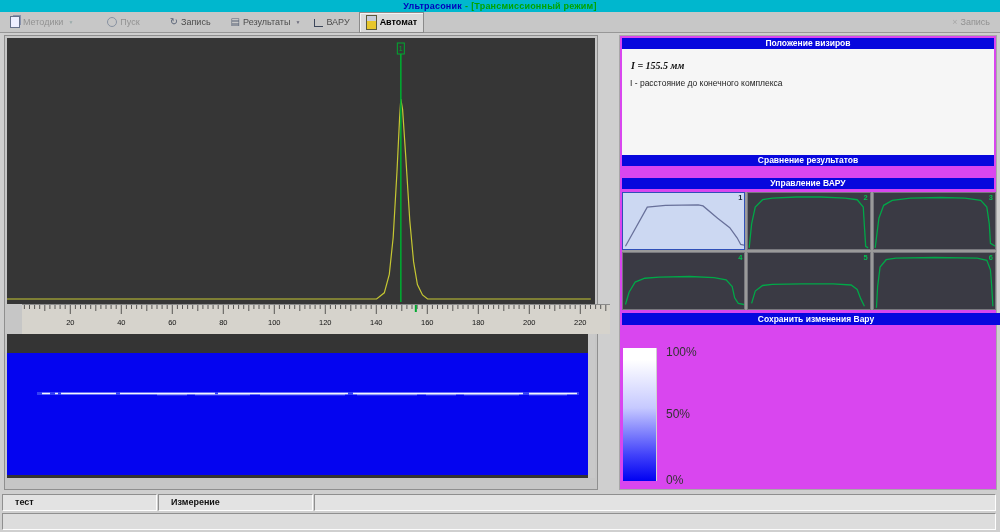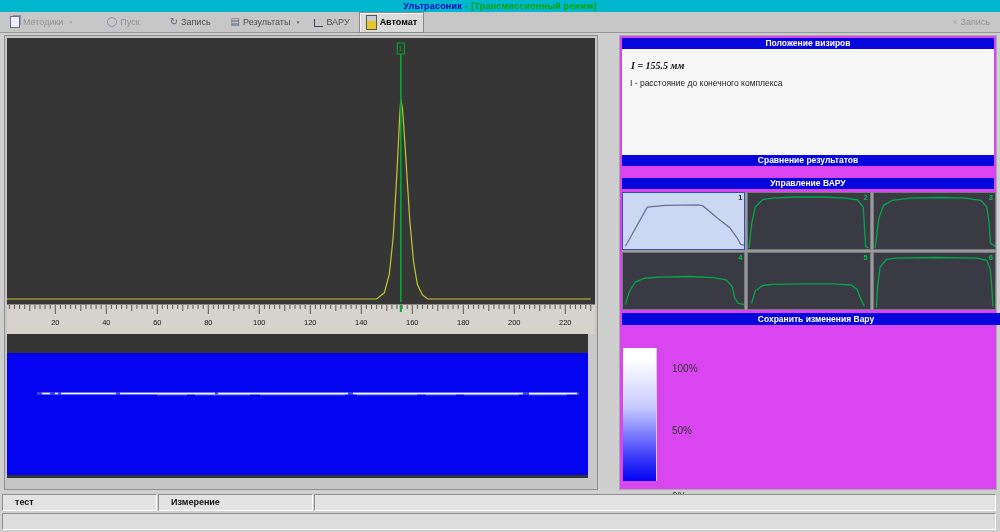--- a/index.html
+++ b/index.html
@@ -29,21 +29,21 @@
   .i-rec,.i-res{font-size:10px;line-height:10px;color:#5a6478;}
   .i-gate{width:8px;height:7px;border-left:1px solid #3c465a;border-bottom:1px solid #3c465a;margin-top:2px;}
   .i-auto{width:9px;height:13px;background:linear-gradient(#c6ccda 0 5px,#e6c62c 5px 100%);border:1px solid #5a5a3c;}
   .i-x{font-size:9px;color:#a8a8a8;}
 
   
   .leftpanel{position:absolute;left:4px;top:35px;width:594px;height:455px;background:#c6c6c6;
              border:1px solid #8f8f8f;box-sizing:border-box;}
   .ascan{position:absolute;left:2px;top:2px;width:588px;height:266px;background:#363636;}
   .ascan svg,.ruler svg,.bscan-blue svg{position:absolute;left:0;top:0;width:100%;height:100%;}
-  .ruler{position:absolute;left:2px;top:268px;width:588px;height:30px;background:#d6d3cc;border-top:1px solid #8a8a8a;box-sizing:border-box;}
+  .ruler{position:absolute;left:17px;top:268px;width:588px;height:30px;background:#d6d3cc;border-top:1px solid #8a8a8a;box-sizing:border-box;}
   .bscan{position:absolute;left:2px;top:298px;width:588px;height:144px;background:#343434;}
   .bscan-strip{position:absolute;right:0;top:0;width:7px;height:100%;background:#c9c9c9;}
   .bscan-blue{position:absolute;left:0;top:19px;width:581px;height:122px;background:#0404f0;}
 
   
   .rightpanel{position:absolute;left:619px;top:35px;width:378px;height:455px;background:#d946ef;
               border:1px solid #a8a8a8;box-sizing:border-box;}
   .hdr{position:absolute;left:2px;width:372px;height:11px;background:#0707dd;color:#fff;
        font-size:8.5px;font-weight:bold;text-align:center;line-height:11px;}
   .hpos{top:2px}.hcmp{top:119px}.htvg{top:142px}.hsave{top:277px;height:12px;line-height:12px;padding-left:8px;}
@@ -55,21 +55,21 @@
   .tvg-grid{position:absolute;left:2px;top:156px;width:374px;height:118px;display:grid;
             grid-template-columns:repeat(3,1fr);grid-template-rows:1fr 1fr;gap:2px;background:#9a9a9a;}
   .tvg-panel{position:relative;background:#3a3a44;border:1px solid #78787e;box-sizing:border-box;}
   .tvg-panel.selected{background:#ccd8f2;border:1px solid #3050b8;}
   .tvg-panel svg{position:absolute;left:0;top:0;width:100%;height:100%;}
   .tvg-num{position:absolute;top:0;right:2px;font-size:7.5px;font-weight:bold;color:#00c050;line-height:9px;}
   .selected .tvg-num{color:#202838;}
 
   .gradbar{position:absolute;left:3px;top:312px;width:33px;height:133px;border-right:1px solid #d0d0d0;
            background:linear-gradient(180deg,#ffffff 0%,#ffffff 9%,#c6c9ff 45%,#4343fa 80%,#0000f2 100%);}
-  .glab{position:absolute;left:52px;font-size:10px;color:#333;margin-top:18px;}
+  .glab{position:absolute;left:46px;font-size:12px;color:#333;}
   .g100{top:309px}.g50{top:371px}.g0{top:437px}
 
   
   .scell{position:absolute;top:494px;height:17px;background:#e3e3e3;border:1px solid;
          border-color:#8f8f8f #fdfdfd #fdfdfd #8f8f8f;box-sizing:border-box;
          font-size:9px;font-weight:bold;line-height:15px;padding-left:12px;color:#101010;}
   .c1{left:2px;width:155px}.c2{left:158px;width:155px}.c3{left:314px;width:682px}
   .statusbar2{position:absolute;left:2px;top:513px;width:994px;height:17px;background:#dddddd;
               border:1px solid;border-color:#8f8f8f #fdfdfd #fdfdfd #8f8f8f;box-sizing:border-box;}
 </style>

